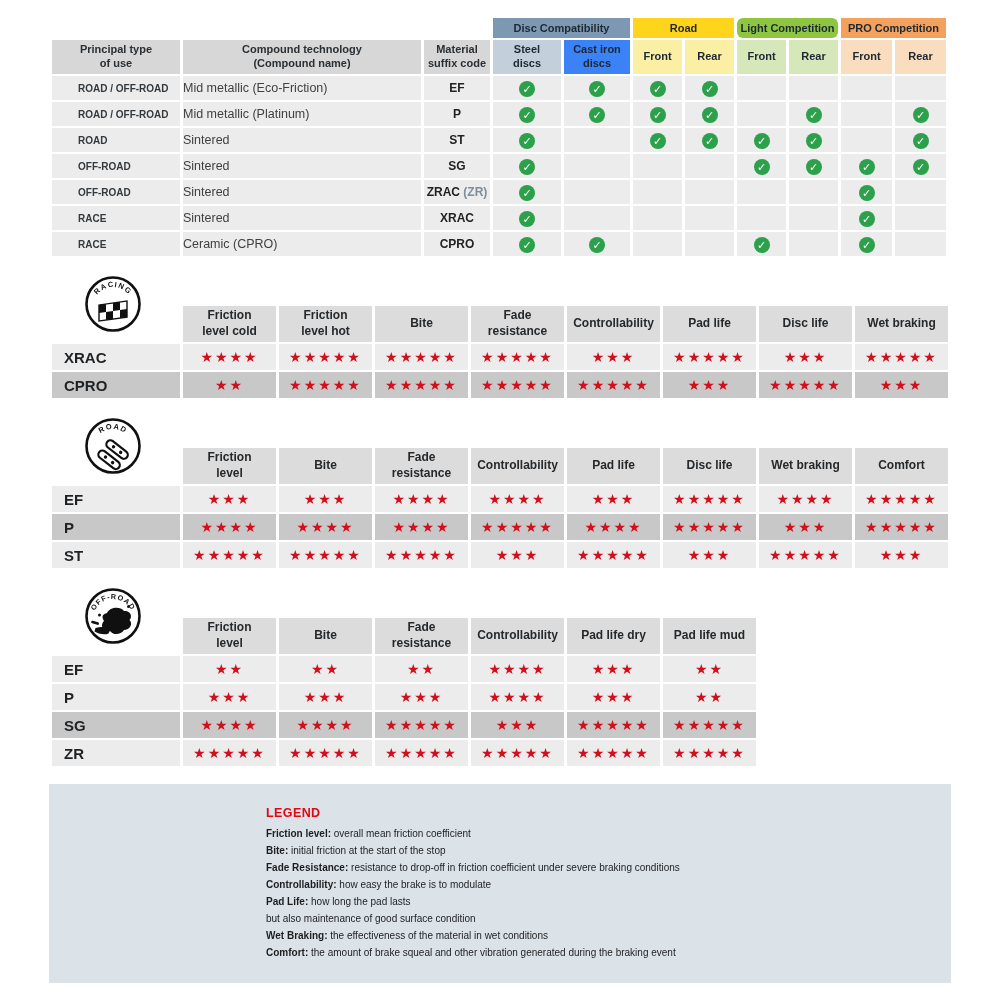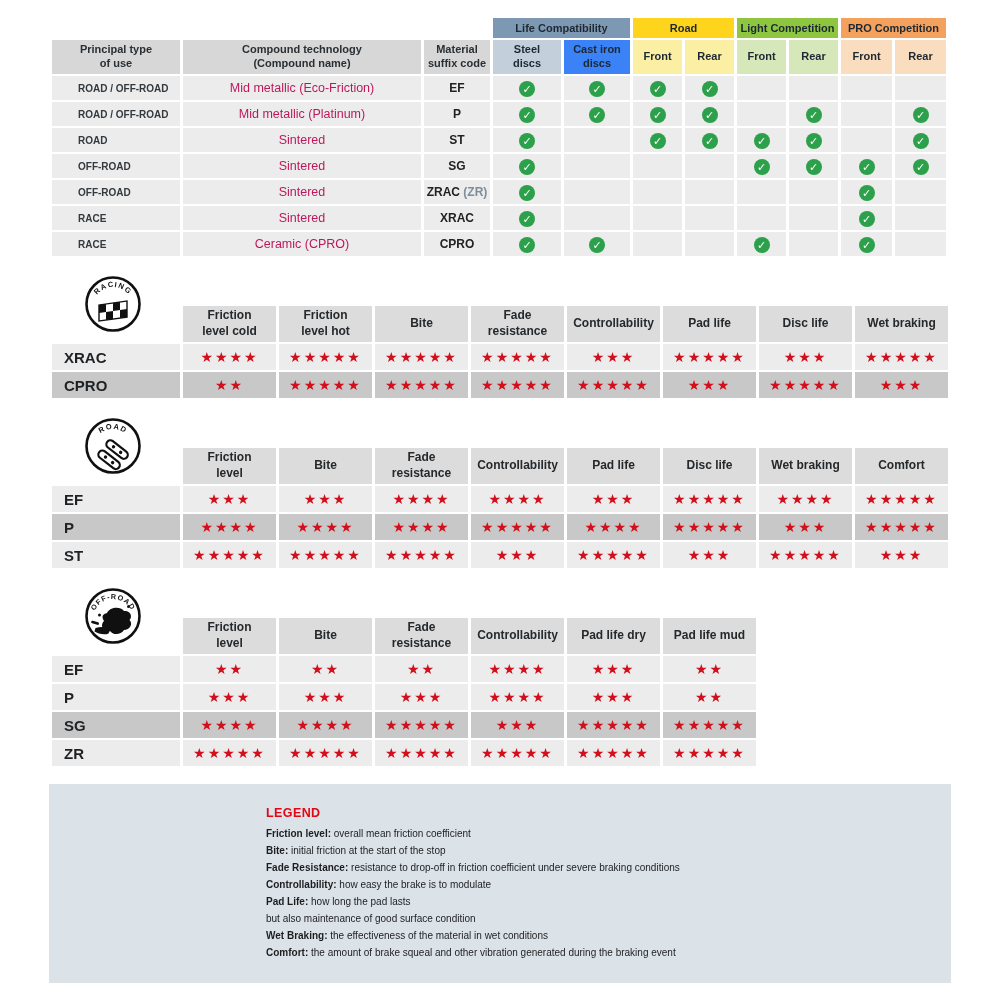--- a/index.html
+++ b/index.html
@@ -10,21 +10,21 @@
   body{margin:0; background:#fff; font-family:"Liberation Sans","DejaVu Sans",sans-serif; color:#222;}
   .page{width:902px; margin:16px auto 0;}
   table{border-collapse:separate; border-spacing:3px 2px; table-layout:fixed;}
   th,td{padding:0; overflow:hidden;}
   .spacer{background:transparent;}
   .group-th{height:20px; font-size:11px; font-weight:bold; color:#1d2832; text-align:center;}
   .main-th{background:var(--header-gray); height:34px; font-size:11px; font-weight:bold; white-space:pre-line; color:#2a2f33; line-height:1.25;}
   .sub-th{height:34px; font-size:11px; font-weight:bold; text-align:center; white-space:pre-line; color:#1d2832; line-height:1.25;}
   #compat tbody td{background:var(--row-light); height:24px;}
   .use-cell{font-size:10px; font-weight:bold; padding-left:26px; color:#33393d;}
-  .compound-cell{font-size:12.5px; text-align:center; color:#be185d;}
+  .compound-cell{font-size:12.5px; text-align:left; color:#404040;}
   .code-cell{font-size:12px; font-weight:bold; text-align:center;}
   .code-note{color:#7d8d99; font-weight:bold;}
   .check-cell{text-align:center;}
   .check{display:inline-flex; width:16px; height:16px; border-radius:50%; background:var(--check-green); color:#fff; font-size:11px; font-weight:bold; align-items:center; justify-content:center; line-height:1;}
   .rating-section{position:relative; margin-top:46px;}
   .icon-wrap{position:absolute; left:34px; top:-30px; width:60px; height:60px;}
   .rate-th{background:var(--rating-header-gray); height:36px; font-size:12px; font-weight:bold; text-align:center; white-space:pre-line; color:#26292c; line-height:1.3;}
   .rating-row td{height:26px;}
   .row-light td{background:var(--row-light);}
   .row-dark td{background:var(--row-dark);}
@@ -52,23 +52,23 @@
         <col style="width: 49px;">
         <col style="width: 49px;">
         <col style="width: 49px;">
         <col style="width: 49px;">
         <col style="width: 51px;">
         <col style="width: 51px;">
       </colgroup>
     <thead id="compat-head">
         <tr>
           <th class="spacer" colspan="3"></th>
-          <th class="group-th" colspan="2" style="background: rgb(125, 152, 179);">Life Compatibility</th>
+          <th class="group-th" colspan="2" style="background: rgb(125, 152, 179);">Disc Compatibility</th>
           <th class="group-th" colspan="2" style="background: rgb(255, 212, 28);">Road</th>
-          <th class="group-th" colspan="2" style="background: rgb(142, 198, 63);">Light Competition</th>
+          <th class="group-th" colspan="2" style="background: rgb(142, 198, 63); border-radius: 6px;">Light Competition</th>
           <th class="group-th" colspan="2" style="background: rgb(244, 161, 93);">PRO Competition</th>
         </tr>
         <tr>
           <th class="main-th">Principal type
 of use</th>
           <th class="main-th">Compound technology
 (Compound name)</th>
           <th class="main-th">Material
 suffix code</th>
           <th class="sub-th" style="background: rgb(195, 208, 219);">Steel

